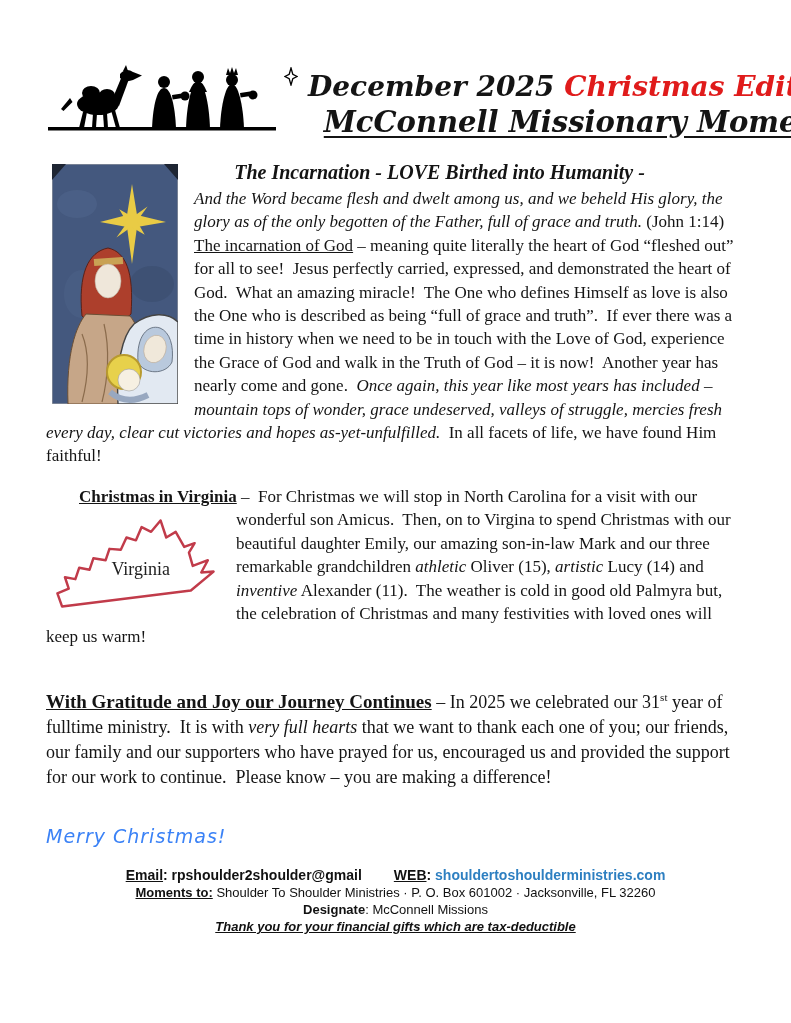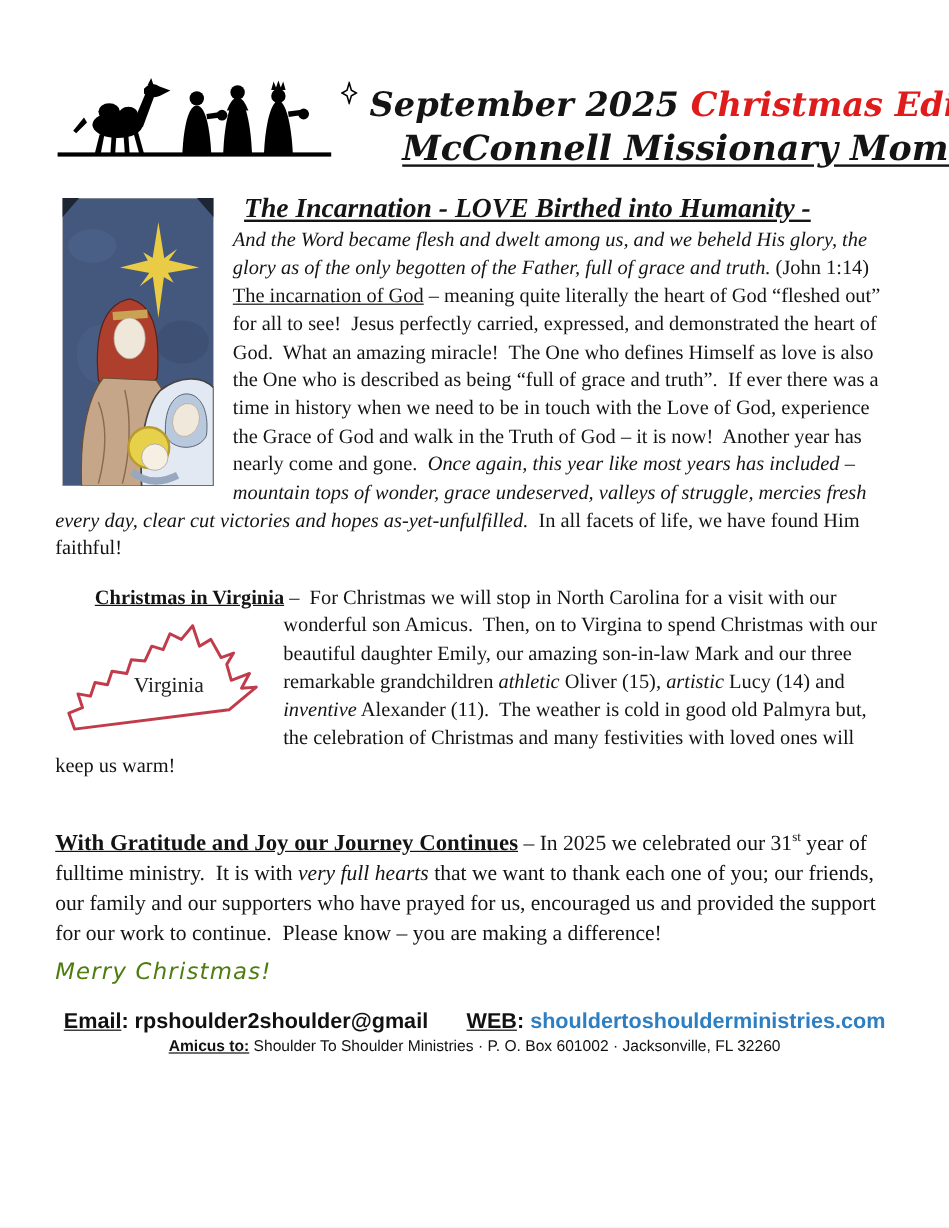--- a/index.html
+++ b/index.html
@@ -20,39 +20,39 @@
   
   .bodytext{font-size:17px;line-height:23.4px;margin:0;white-space:pre-wrap;}
   .it{font-style:italic;}
   .bold{font-weight:bold;}
   .u{text-decoration:underline;}
   .clearfix::after{content:"";display:block;clear:both;}
   
   .sec1{margin-top:20px;}
   .nativity{float:left;width:126px;height:240px;margin:4px 16px 4px 6px;}
   .sec1-heading{
-    font-size:23px;font-weight:bold;font-style:italic;text-decoration:underline;
+    font-size:20px;font-weight:bold;font-style:italic;
     text-align:center;margin:0 60px 2px 0;line-height:25px;
   }
   
   .sec2{margin-top:17px;}
   .va-spacer{float:left;width:1px;height:26px;visibility:hidden;}
   .va-map{float:left;clear:left;width:178px;height:106px;margin:0 12px 2px 0;}
   .sec2-heading{font-weight:bold;text-decoration:underline;margin-left:32px;}
   
   .sec3{margin-top:36px;}
   .sec3 .bodytext{font-size:18px;line-height:25px;}
   .sec3-heading{font-weight:bold;text-decoration:underline;font-size:19px;}
   sup{font-size:11px;}
   
-  .signature{margin-top:6px;font-family:"DejaVu Sans",sans-serif;font-style:italic;
-    color:#4d7c0f;font-size:19px;line-height:29px;letter-spacing:1px;}
+  .signature{margin-top:32px;font-family:"DejaVu Sans",sans-serif;font-style:italic;
+    color:#3b82f6;font-size:19px;line-height:29px;letter-spacing:1px;}
   
   .footer{margin-top:16px;text-align:center;font-family:"Liberation Sans",sans-serif;color:#111;}
-  .f-line1{font-size:18px;font-weight:bold;}
+  .f-line1{font-size:14px;font-weight:bold;}
   .f-web{margin-left:32px;}
   .f-link{color:#2d7fc1;}
   .f-financial{font-family:"DejaVu Serif",serif;font-style:italic;font-weight:600;
     font-size:18px;text-decoration:underline;margin-top:2px;}
   .f-checks,.f-designate{font-size:13px;margin-top:2px;}
   .f-thanks{font-size:13px;font-weight:bold;font-style:italic;text-decoration:underline;margin-top:2px;}
 </style>
 </head>
 <body>
 
@@ -90,21 +90,21 @@
           <path d="M174,64 C175,40 180,20 186,20 C192,20 197,40 198,64 Z"></path>
           <rect x="194" y="29" width="10" height="4.5" transform="rotate(-8 194 29)"></rect>
           <circle cx="207" cy="31" r="4.5"></circle>
         </g>
       </svg>
     </div>
     <div class="titles">
       <div class="title-line1">
         <svg class="sparkle-svg" width="14" height="19" viewBox="0 0 14 19">
             <path d="M7,1 L8.8,7.2 L13,9.5 L8.8,11.8 L7,18 L5.2,11.8 L1,9.5 L5.2,7.2 Z" fill="none" stroke="#000" stroke-width="1.3"></path>
-          </svg><span>September 2025 </span><span class="title-red">Christmas Edition</span>
+          </svg><span>December 2025 </span><span class="title-red">Christmas Edition</span>
       </div>
       <div class="title-line2">McConnell Missionary Moments</div>
     </div>
   </div>
 
   <div class="sec1 clearfix">
     <svg class="nativity" viewBox="0 0 126 240">
       <rect x="0" y="0" width="126" height="240" fill="#44587e" stroke="#aaa" stroke-width="1"></rect>
       <ellipse cx="25" cy="40" rx="20" ry="14" fill="#51668c" opacity="0.55"></ellipse>
       <ellipse cx="100" cy="120" rx="22" ry="18" fill="#3a4c6e" opacity="0.6"></ellipse>
@@ -147,16 +147,18 @@
   <div class="sec3">
     <p class="bodytext"><span class="sec3-heading">With Gratitude and Joy our Journey Continues</span><span> – In 2025 we celebrated our 31</span><sup>st</sup><span> year of fulltime ministry.  It is with </span><span class="it">very full hearts</span><span> that we want to thank each one of you; our friends, our family and our supporters who have prayed for us, encouraged us and provided the support for our work to continue.  Please know – you are making a difference!</span></p>
   </div>
 
   <div class="signature">
     <div>Merry Christmas!</div>
   </div>
 
   <div class="footer">
     <div class="f-line1"><span class="u">Email</span><span>: rpshoulder2shoulder@gmail</span><span class="f-web"><span class="u">WEB</span><span>: </span><span class="f-link">shouldertoshoulderministries.com</span></span></div>
-    <div class="f-checks"><span class="bold u">Amicus to:</span><span> Shoulder To Shoulder Ministries · P. O. Box 601002 · Jacksonville, FL 32260</span></div>
+    <div class="f-checks"><span class="bold u">Moments to:</span><span> Shoulder To Shoulder Ministries · P. O. Box 601002 · Jacksonville, FL 32260</span></div>
+    <div class="f-designate"><span class="bold">Designate</span><span>: McConnell Missions</span></div>
+    <div class="f-thanks">Thank you for your financial gifts which are tax-deductible</div>
   </div>
 
 </div>
 
 </body></html>

